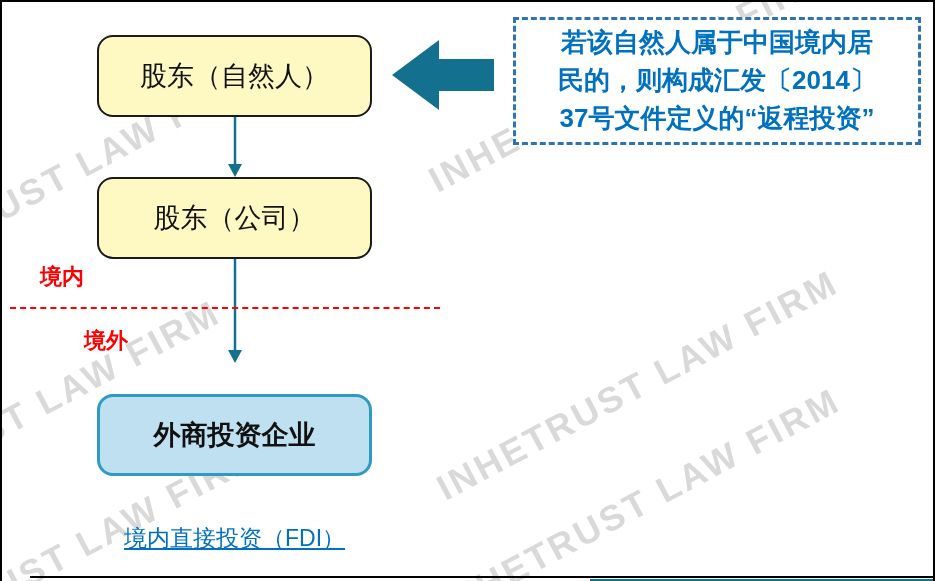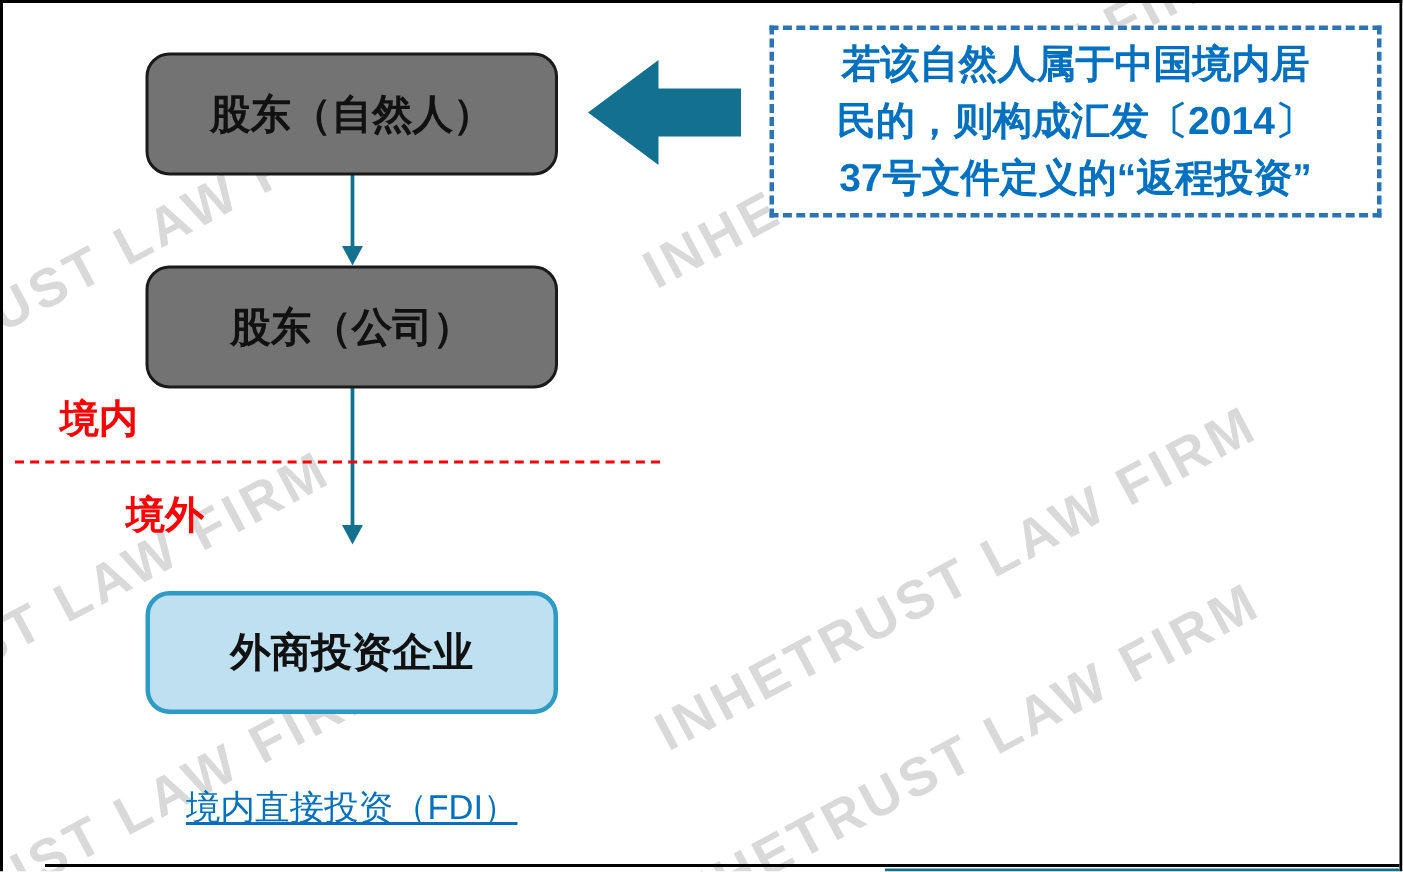--- a/index.html
+++ b/index.html
@@ -25,26 +25,26 @@
     transform-origin:0 0;
     z-index:0;
     user-select:none;
   }
   .flow-box{
     position:absolute;
     left:95px;
     width:275px;
     height:82px;
     box-sizing:border-box;
-    background:#737373;
+    background:#fef9c3;
     border:2.5px solid #1a1a1a;
     border-radius:16px;
     display:flex;align-items:center;justify-content:center;
     font-size:27px;
-    font-weight:700;
+    font-weight:400;
     color:#111;
     z-index:2;
   }
   #box-natural-person{top:33px;}
   #box-company{top:175px;}
   #box-fie{
     top:360px;
     background:#BEE0F0;
     border:3px solid #2E9BC4;
     font-weight:600;
@@ -64,21 +64,21 @@
     font-weight:bold;
     line-height:1.45;
     display:flex;align-items:center;justify-content:center;
     text-align:center;
     white-space:pre-line;
     z-index:2;
   }
   .side-label{
     position:absolute;
     left:38px;
-    font-size:26px;
+    font-size:22px;
     font-weight:bold;
     color:#FF0000;
     z-index:2;
   }
   #label-onshore{top:260px;}
   #label-offshore{top:324px;margin-left:44px;}
   #border-line{
     position:absolute;
     left:8px;top:305px;
     width:430px;height:0;

